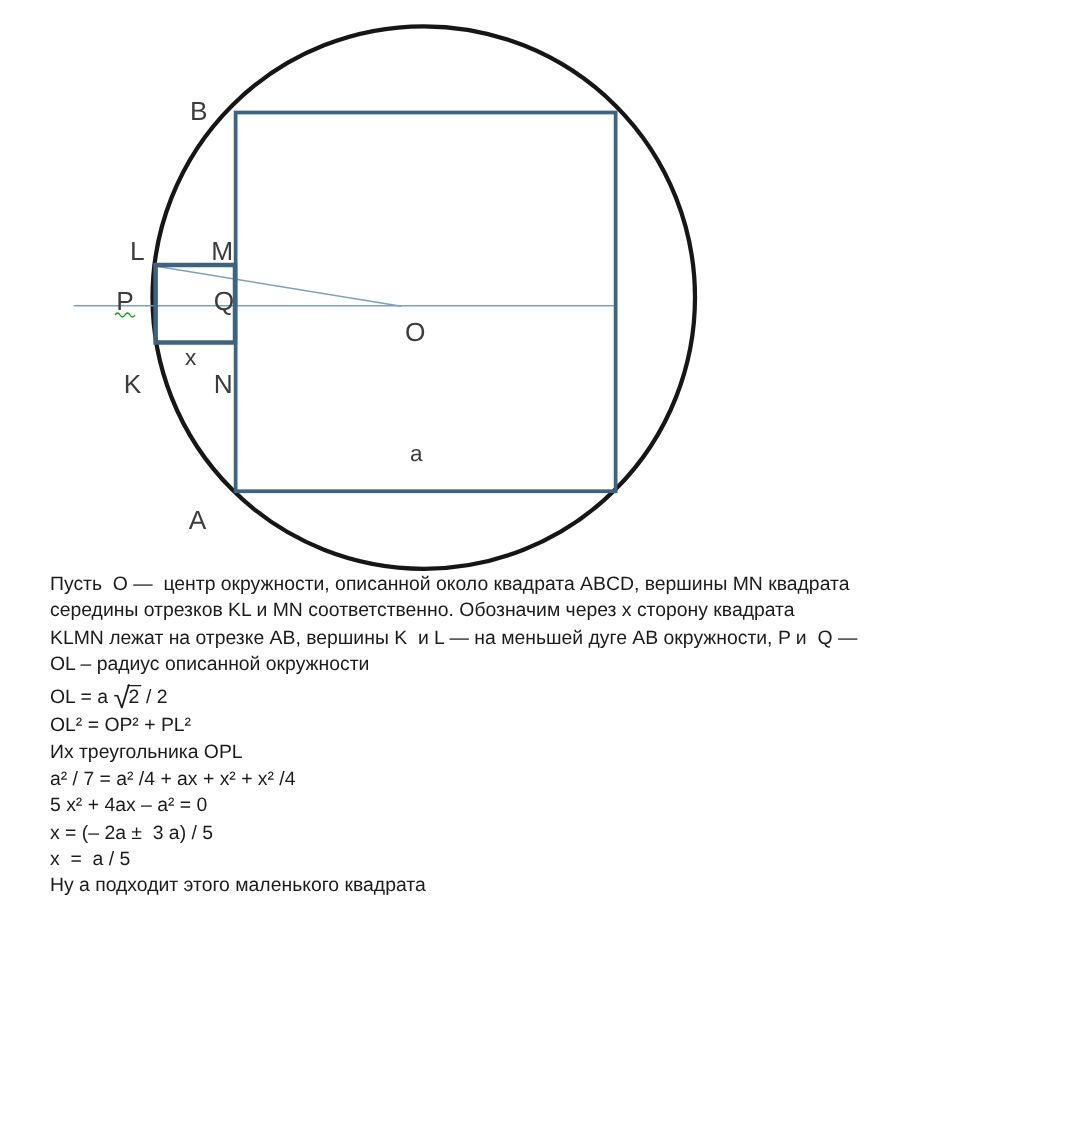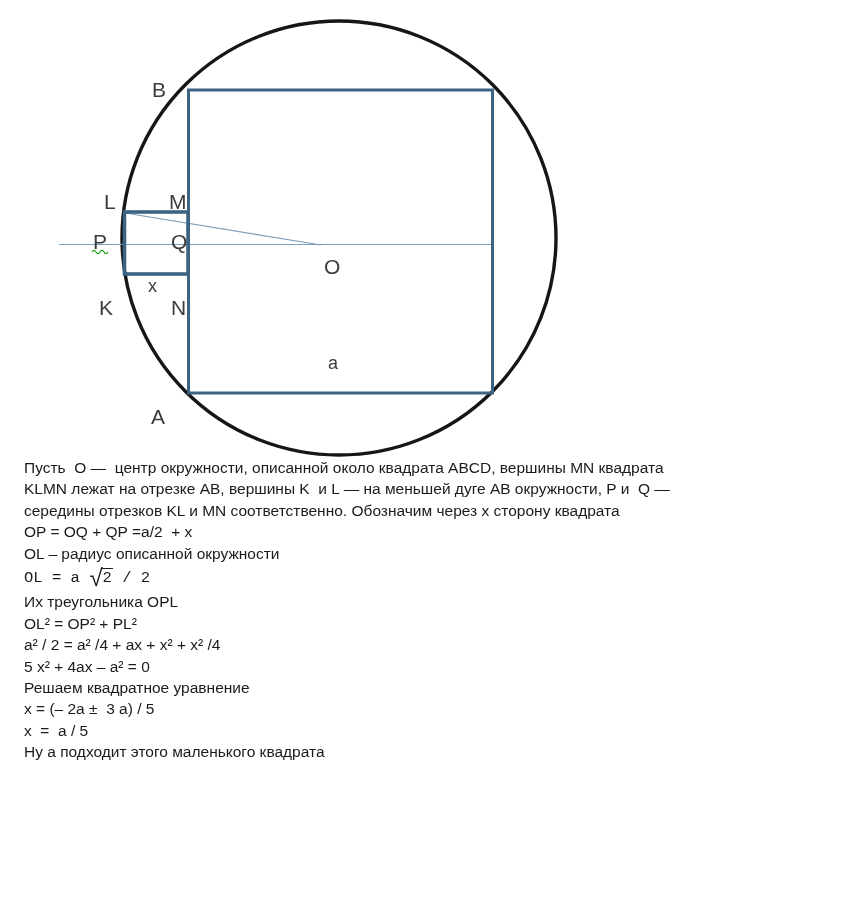--- a/index.html
+++ b/index.html
@@ -34,21 +34,21 @@
   #lbl-O { left:324px; top:256px; }
   #lbl-K { left:99px;  top:297px; }
   #lbl-N { left:171px; top:297px; }
   #lbl-x { left:148px; top:277px; }
   #lbl-a { left:328px; top:354px; }
   #lbl-A { left:151px; top:406px; }
 
   
   .solution {
     position:absolute;
-    left:24px; top:457px;
+    left:40px; top:457px;
     width:820px;
     font-size:15.5px;
     line-height:21.4px;
     color:#1b1b1b;
   }
   .line { white-space:pre; }
 
   
   .rsign {
     display:inline-block;
@@ -56,21 +56,21 @@
     line-height:14px;
     vertical-align:-4px;
     margin-right:-2px;
   }
   .rbody {
     display:inline-block;
     border-top:1.6px solid #1b1b1b;
     line-height:18px;
     padding:0 1px;
   }
-  .radline { padding-top:4px; padding-bottom:2px;font-family:Liberation Mono, monospace; }
+  .radline { padding-top:4px; padding-bottom:2px; }
 </style>
 </head>
 <body>
 
 <div class="diagram">
   <svg width="861" height="460" viewBox="0 0 861 460">
     <circle cx="339" cy="238" r="217" fill="none" stroke-width="3.4" stroke="#161616"></circle>
     <line x1="59" y1="244.5" x2="492" y2="244.5" stroke-width="1.2" stroke="#7e9fbe"></line>
     <line x1="125" y1="213" x2="321" y2="245" stroke-width="1.2" stroke="#7e9fbe"></line>
     <rect x="188.5" y="90" width="304" height="303" fill="none" stroke-width="3" stroke="#3d6383"></rect>
@@ -86,31 +86,29 @@
   <span class="lbl" id="lbl-O">O</span>
   <span class="lbl" id="lbl-K">K</span>
   <span class="lbl" id="lbl-N">N</span>
   <span class="lbl small" id="lbl-x">x</span>
   <span class="lbl small" id="lbl-a">a</span>
   <span class="lbl" id="lbl-A">A</span>
 </div>
 
 <div class="solution">
   <div class="line">Пусть  О —  центр окружности, описанной около квадрата ABCD, вершины MN квадрата</div>
+  <div class="line">середины отрезков KL и MN соответственно. Обозначим через x сторону квадрата</div>
   <div class="line">KLMN лежат на отрезке AB, вершины K  и L — на меньшей дуге AB окружности, P и  Q —</div>
-  <div class="line">середины отрезков KL и MN соответственно. Обозначим через x сторону квадрата</div>
 
-  <div class="line">OP = OQ + QP =a/2  + x</div>
   <div class="line">OL – радиус описанной окружности</div>
 
   <div class="line radline"><span>OL = a </span><span class="rsign">√</span><span class="rbody">2</span><span> / 2</span></div>
 
+  <div class="line">OL² = OP² + PL²</div>
   <div class="line">Их треугольника OPL</div>
-  <div class="line">OL² = OP² + PL²</div>
-  <div class="line">a² / 2 = a² /4 + ax + x² + x² /4</div>
+  <div class="line">a² / 7 = a² /4 + ax + x² + x² /4</div>
   <div class="line">5 x² + 4ax – a² = 0</div>
-  <div class="line">Решаем квадратное уравнение</div>
 
 
   <div class="line">x = (– 2a ±  3 a) / 5</div>
   <div class="line">x  =  a / 5</div>
   <div class="line">Ну а подходит этого маленького квадрата</div>
 </div>
 
 </body></html>

